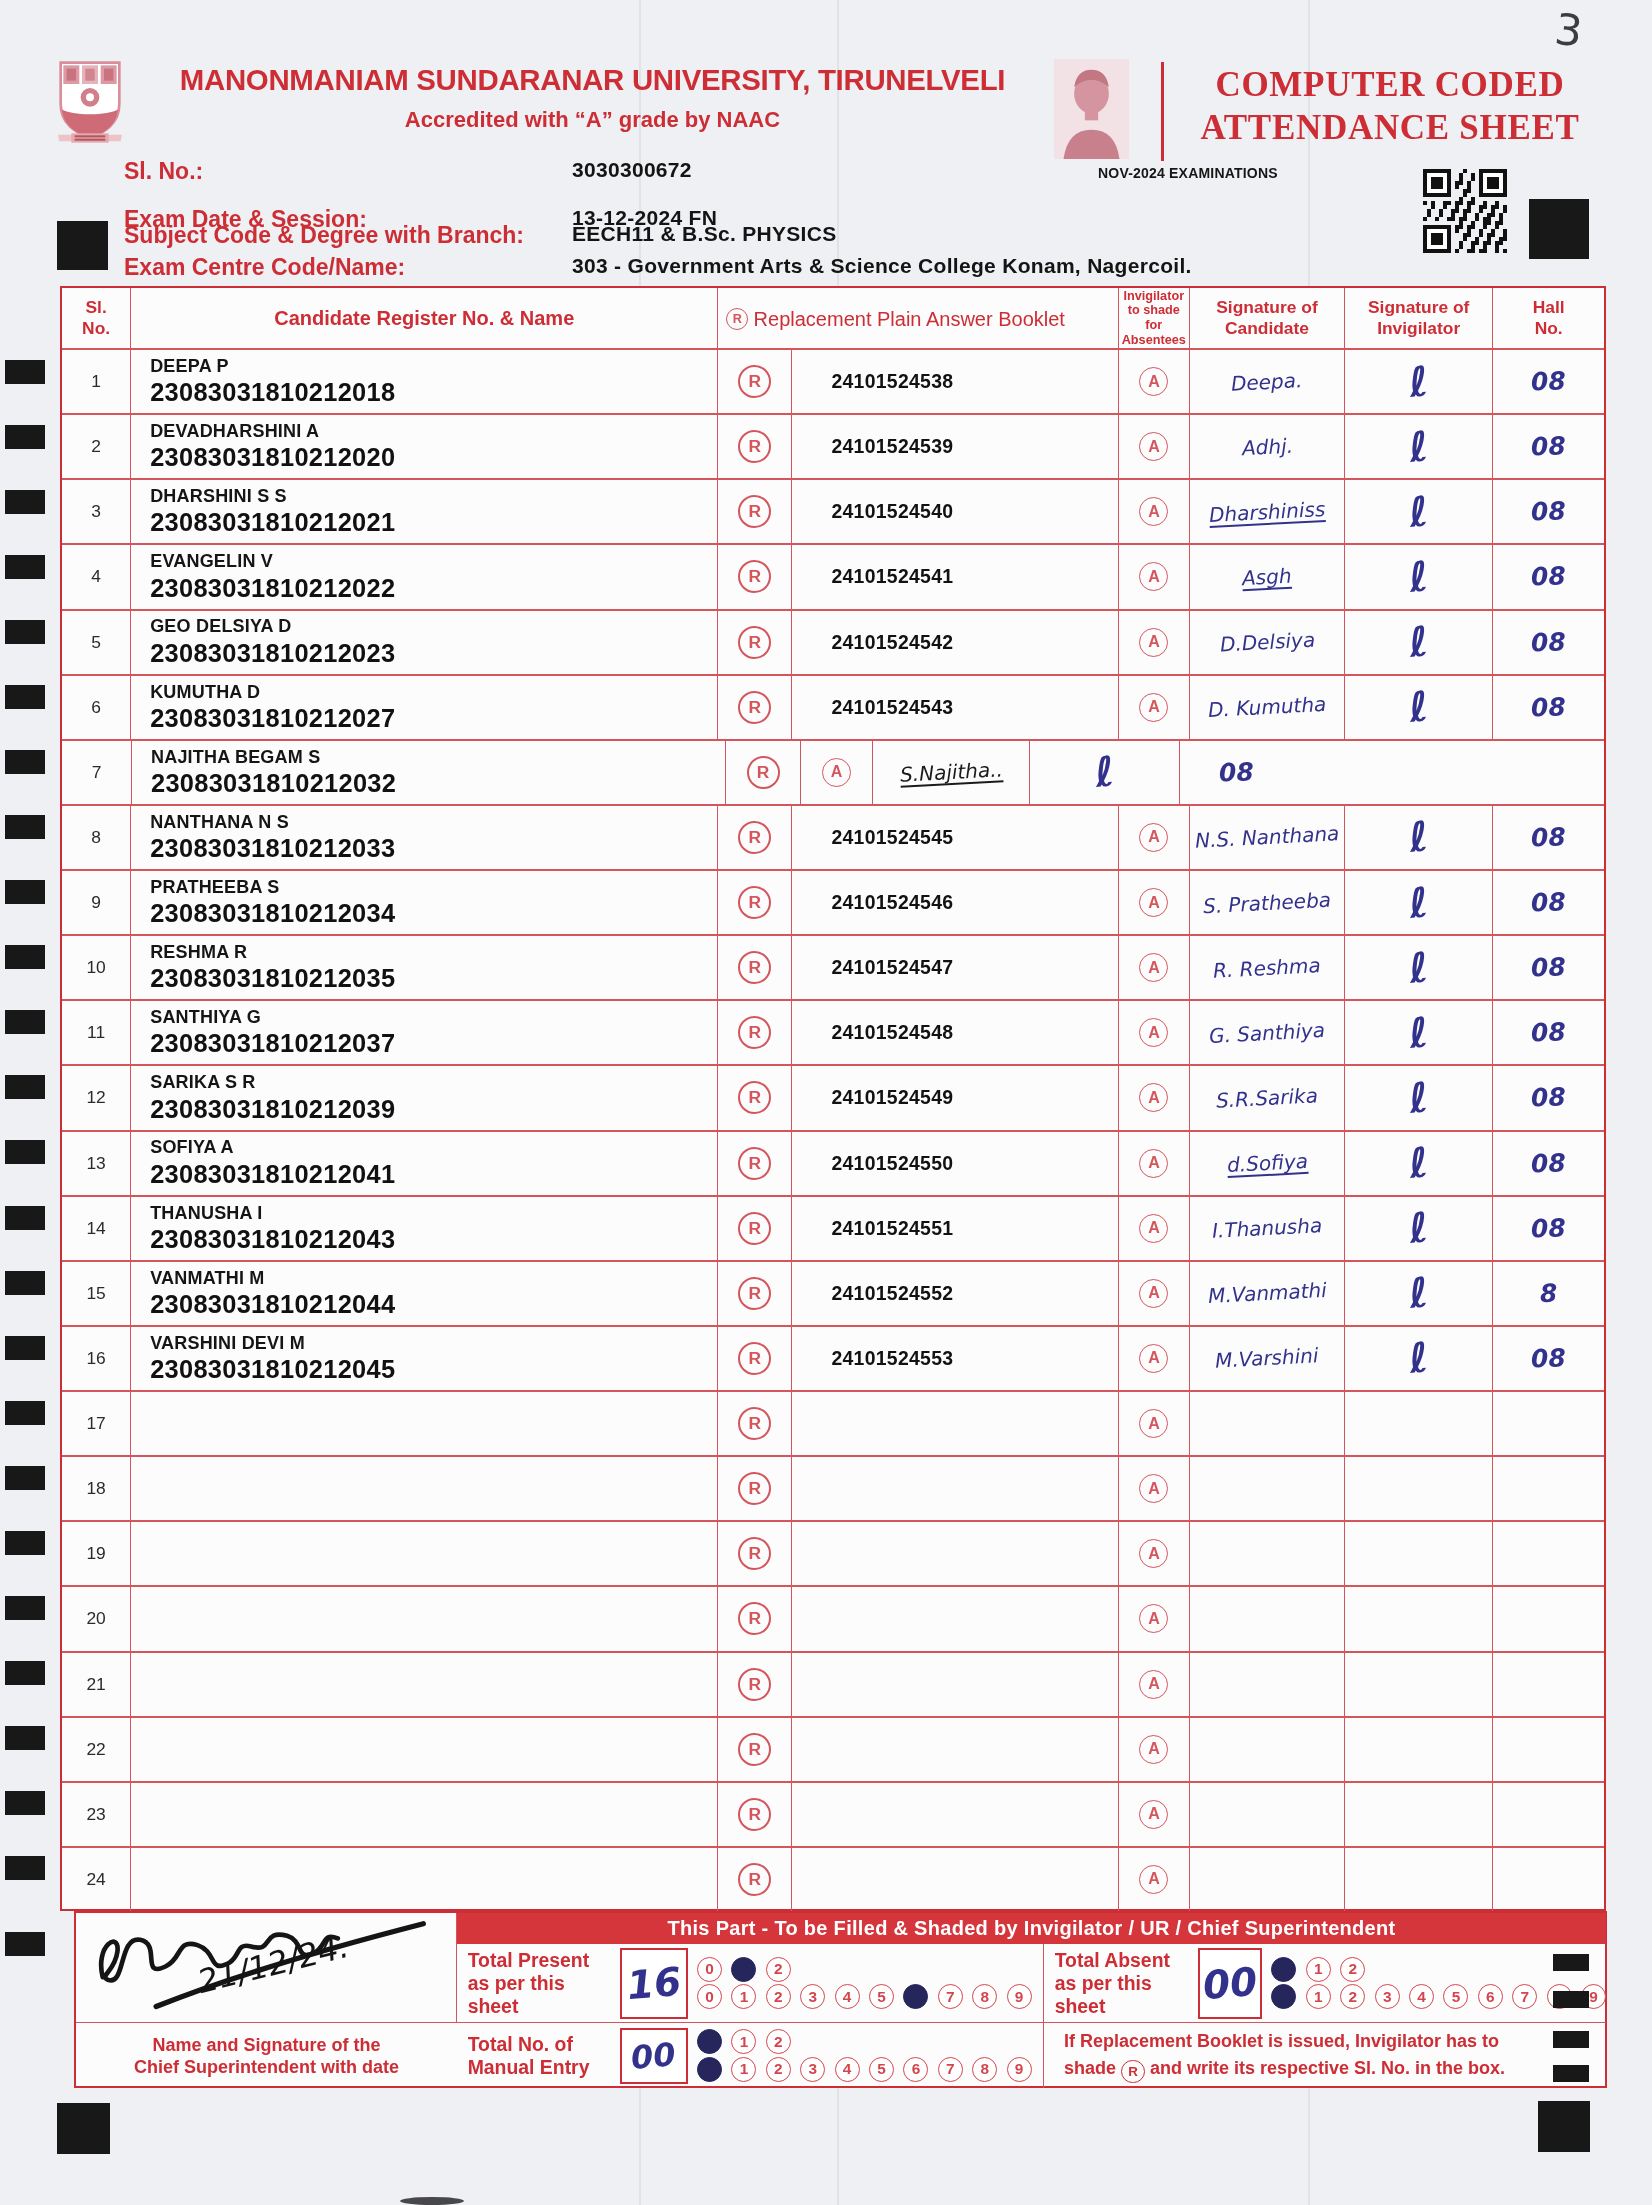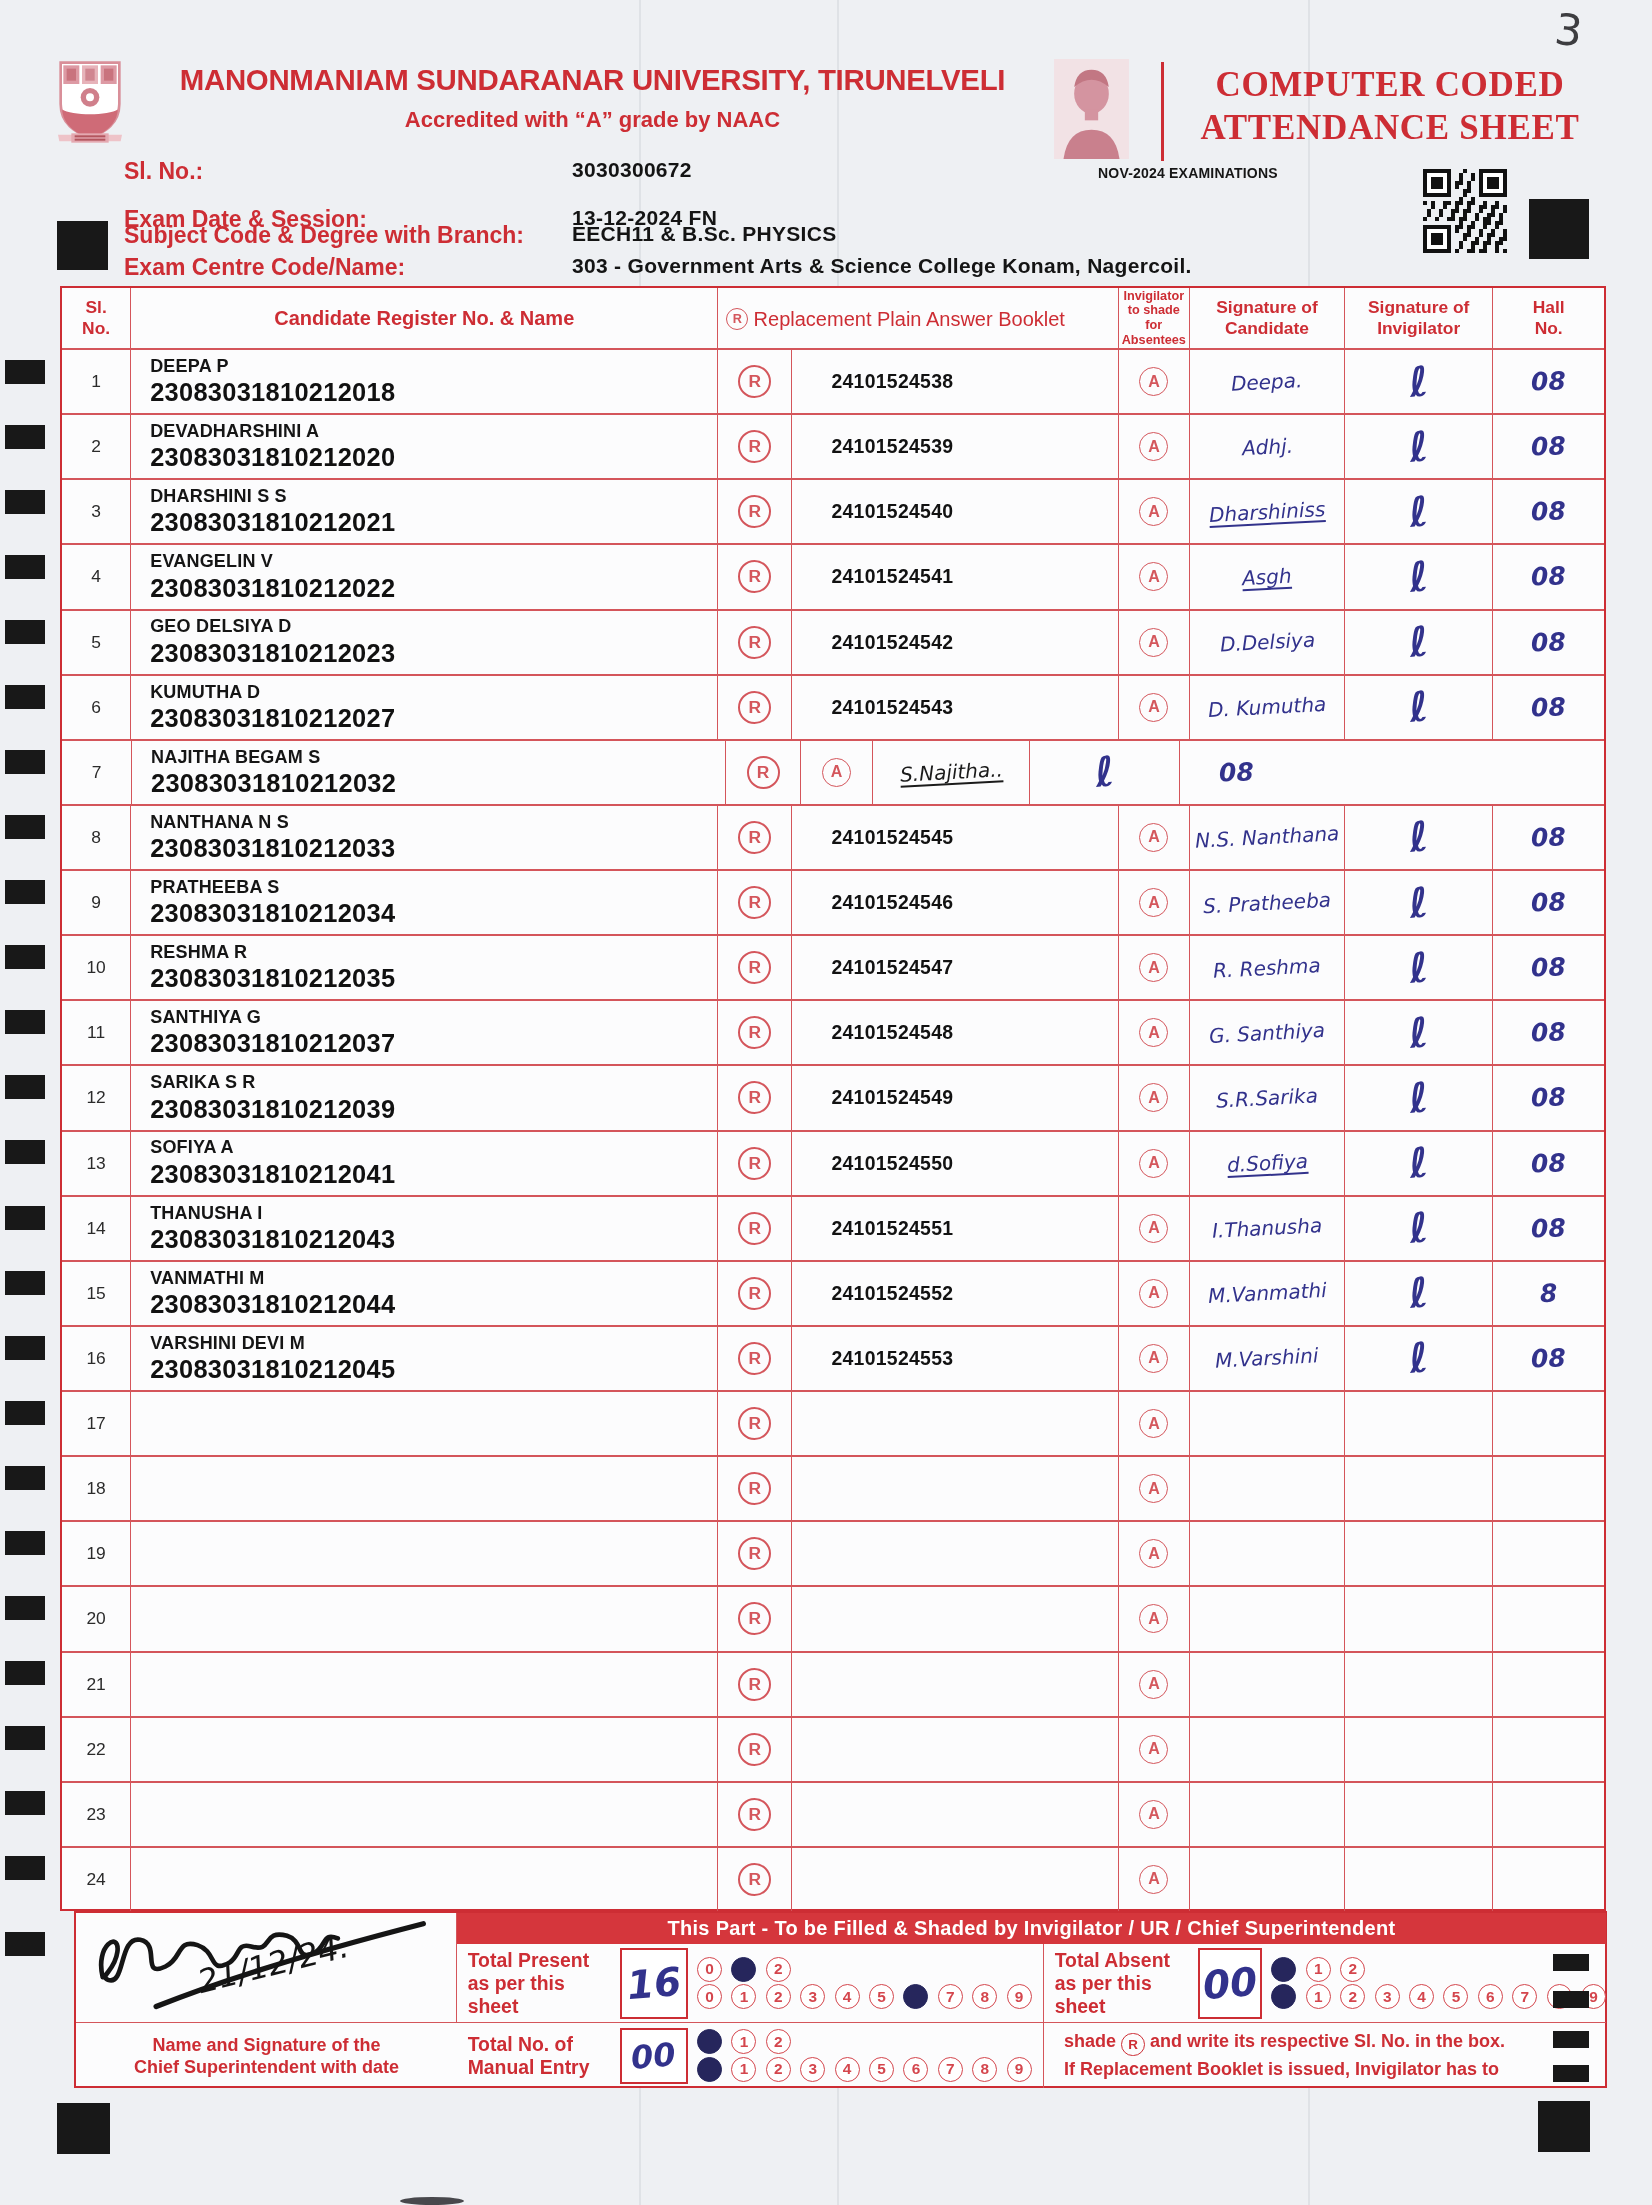--- a/index.html
+++ b/index.html
@@ -930,22 +930,22 @@
             <span class="bub">5</span>
             <span class="bub">6</span>
             <span class="bub">7</span>
             <span class="bub">8</span>
             <span class="bub">9</span>
           </div>
         </div>
     </div>
 
     <div class="bcell bt-note">
+      <span>If Replacement Booklet is issued, Invigilator has to</span>
       <span><span>shade</span><span class="noteR">R</span><span>and write its respective Sl. No. in the box.</span></span>
-      <span>If Replacement Booklet is issued, Invigilator has to</span>
     </div>
   </div>
 
   <div id="marksHost">
       <div class="mark" style="left: 5.3px; top: 360px; width: 40px; height: 24px;"></div>
       <div class="mark" style="left: 5.3px; top: 425px; width: 40px; height: 24px;"></div>
       <div class="mark" style="left: 5.3px; top: 490px; width: 40px; height: 24px;"></div>
       <div class="mark" style="left: 5.3px; top: 555px; width: 40px; height: 24px;"></div>
       <div class="mark" style="left: 5.3px; top: 620px; width: 40px; height: 24px;"></div>
       <div class="mark" style="left: 5.3px; top: 685px; width: 40px; height: 24px;"></div>

